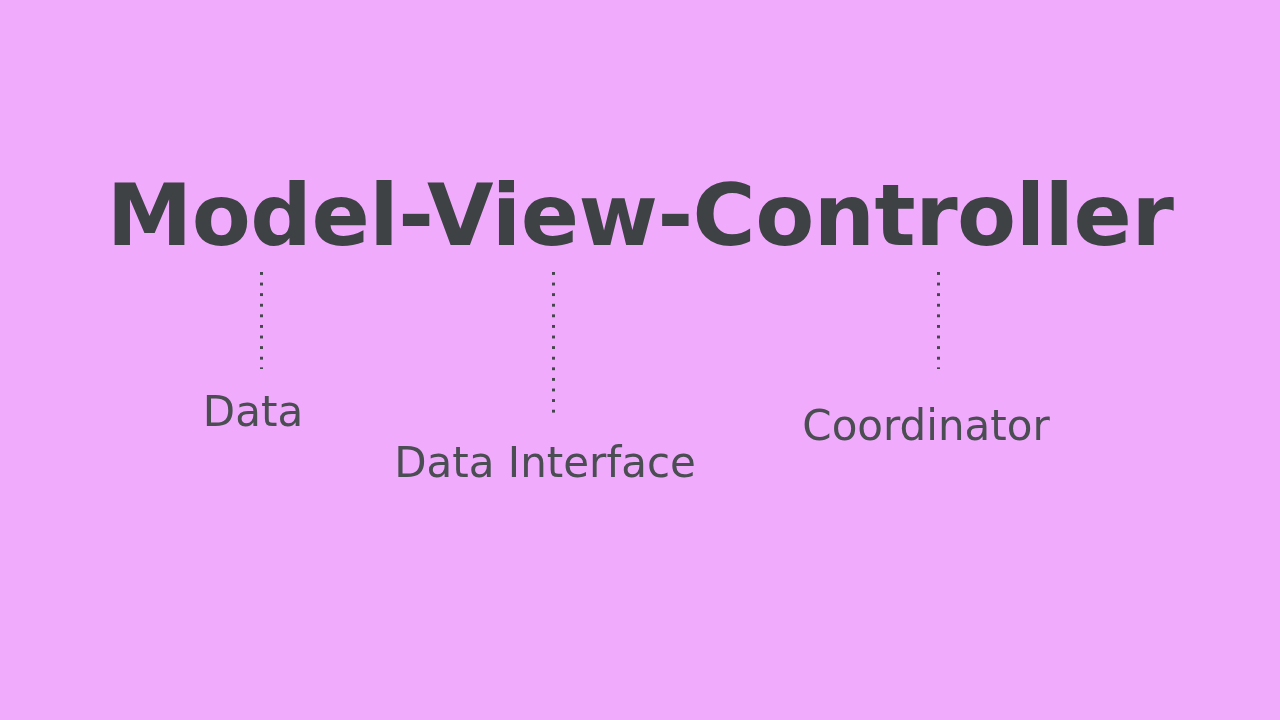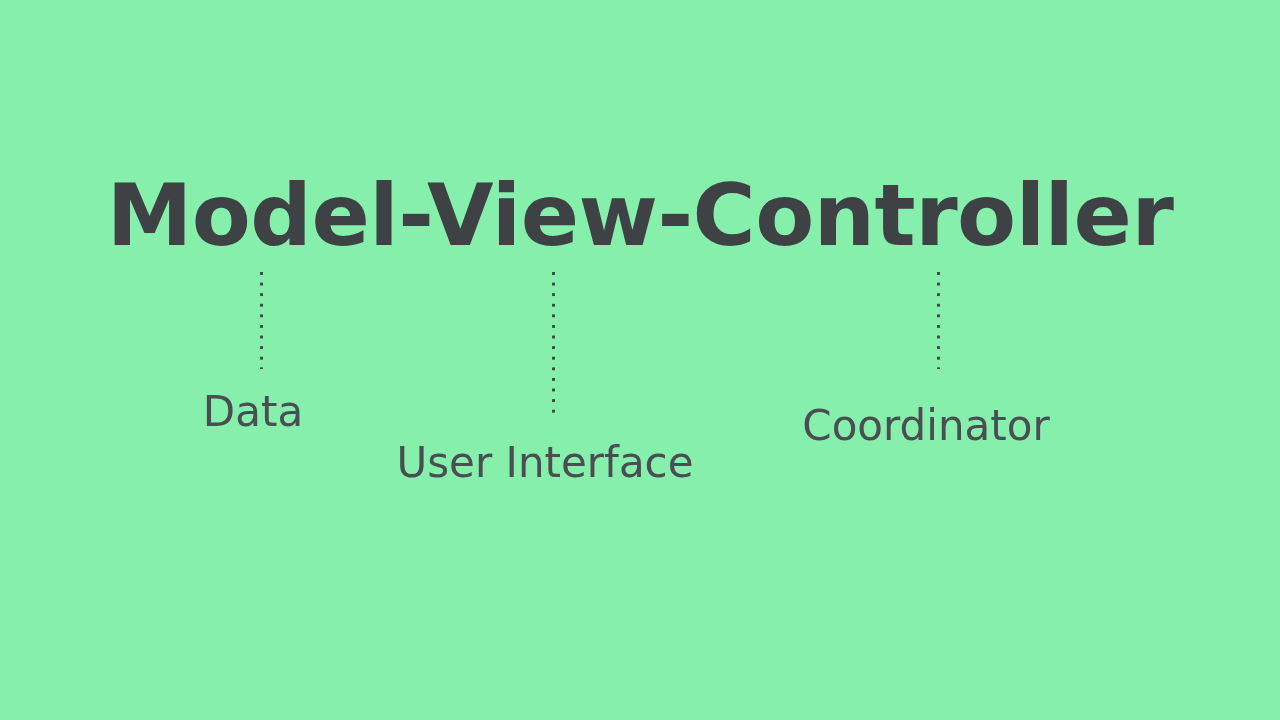--- a/index.html
+++ b/index.html
@@ -12,21 +12,21 @@
     height: 720px;
     background: #ffffff;
     font-family: "Liberation Sans", "DejaVu Sans", sans-serif;
     overflow: hidden;
   }
 
   #slide {
     position: relative;
     width: 1280px;
     height: 720px;
-    background: #86efac;
+    background: #f0abfc;
   }
 
   
   .title {
     position: absolute;
     left: 0;
     top: 167px;
     width: 1280px;
     text-align: center;
     font-family: "DejaVu Sans", "Liberation Sans", sans-serif;
@@ -76,16 +76,16 @@
 
 <div id="slide">
 
   <div class="title">Model-View-Controller</div>
 
   <div class="leader leader-model"></div>
   <div class="leader leader-view"></div>
   <div class="leader leader-controller"></div>
 
   <div class="caption caption-data">Data</div>
-  <div class="caption caption-ui">User Interface</div>
+  <div class="caption caption-ui">Data Interface</div>
   <div class="caption caption-coord">Coordinator</div>
 
 </div>
 
 </body></html>

